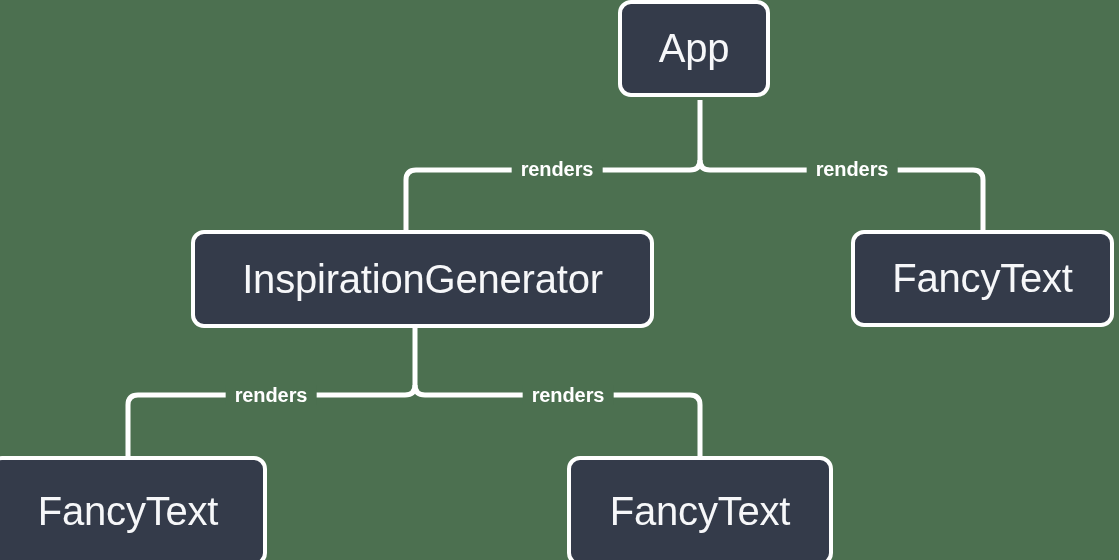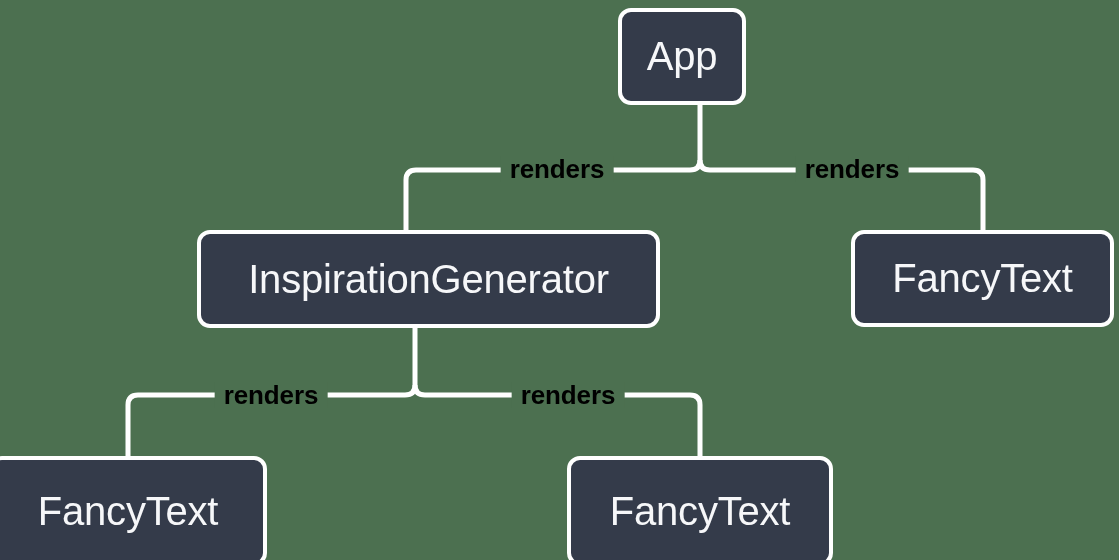--- a/index.html
+++ b/index.html
@@ -37,23 +37,23 @@
     justify-content: center;
     color: #f6f7f9;
     font-family: "Liberation Sans", sans-serif;
     font-weight: 400;
     letter-spacing: -0.2px;
     white-space: nowrap;
     z-index: 2;
   }
   .edge-label {
     position: absolute;
-    color: #000000;
+    color: #ffffff;
     font-family: "Liberation Sans", sans-serif;
-    font-size: 26px;
+    font-size: 20px;
     font-weight: 600;
     letter-spacing: -0.1px;
     background: #4c7050;
     padding: 0 9px;
     transform: translate(-50%, -50%);
     z-index: 3;
     white-space: nowrap;
     line-height: 1;
   }
 </style>
@@ -69,25 +69,25 @@
 
       <path d="M700,160 Q700,170 690,170 L416,170 Q406,170 406,180 L406,230"></path>
       <path d="M700,160 Q700,170 710,170 L973,170 Q983,170 983,180 L983,230"></path>
 
       <path d="M415,328 L415,385"></path>
       <path d="M415,385 Q415,395 405,395 L138,395 Q128,395 128,405 L128,456"></path>
       <path d="M415,385 Q415,395 425,395 L690,395 Q700,395 700,405 L700,456"></path>
     </g>
   </svg>
 
-  <div class="node" style="left:618px; top:8px; width:128px; height:97px; font-size:40px;">
+  <div class="node" style="left:618px; top:0; width:152px; height:97px; font-size:40px;">
     <span>App</span>
   </div>
 
-  <div class="node" style="left:197px; top:230px; width:463px; height:98px; font-size:40px;">
+  <div class="node" style="left:191px; top:230px; width:463px; height:98px; font-size:40px;">
     <span>InspirationGenerator</span>
   </div>
 
   <div class="node" style="left:851px; top:230px; width:263px; height:97px; font-size:40px;">
     <span>FancyText</span>
   </div>
 
   <div class="node" style="left:-11px; top:456px; width:278px; height:110px; font-size:40px;">
     <span>FancyText</span>
   </div>

